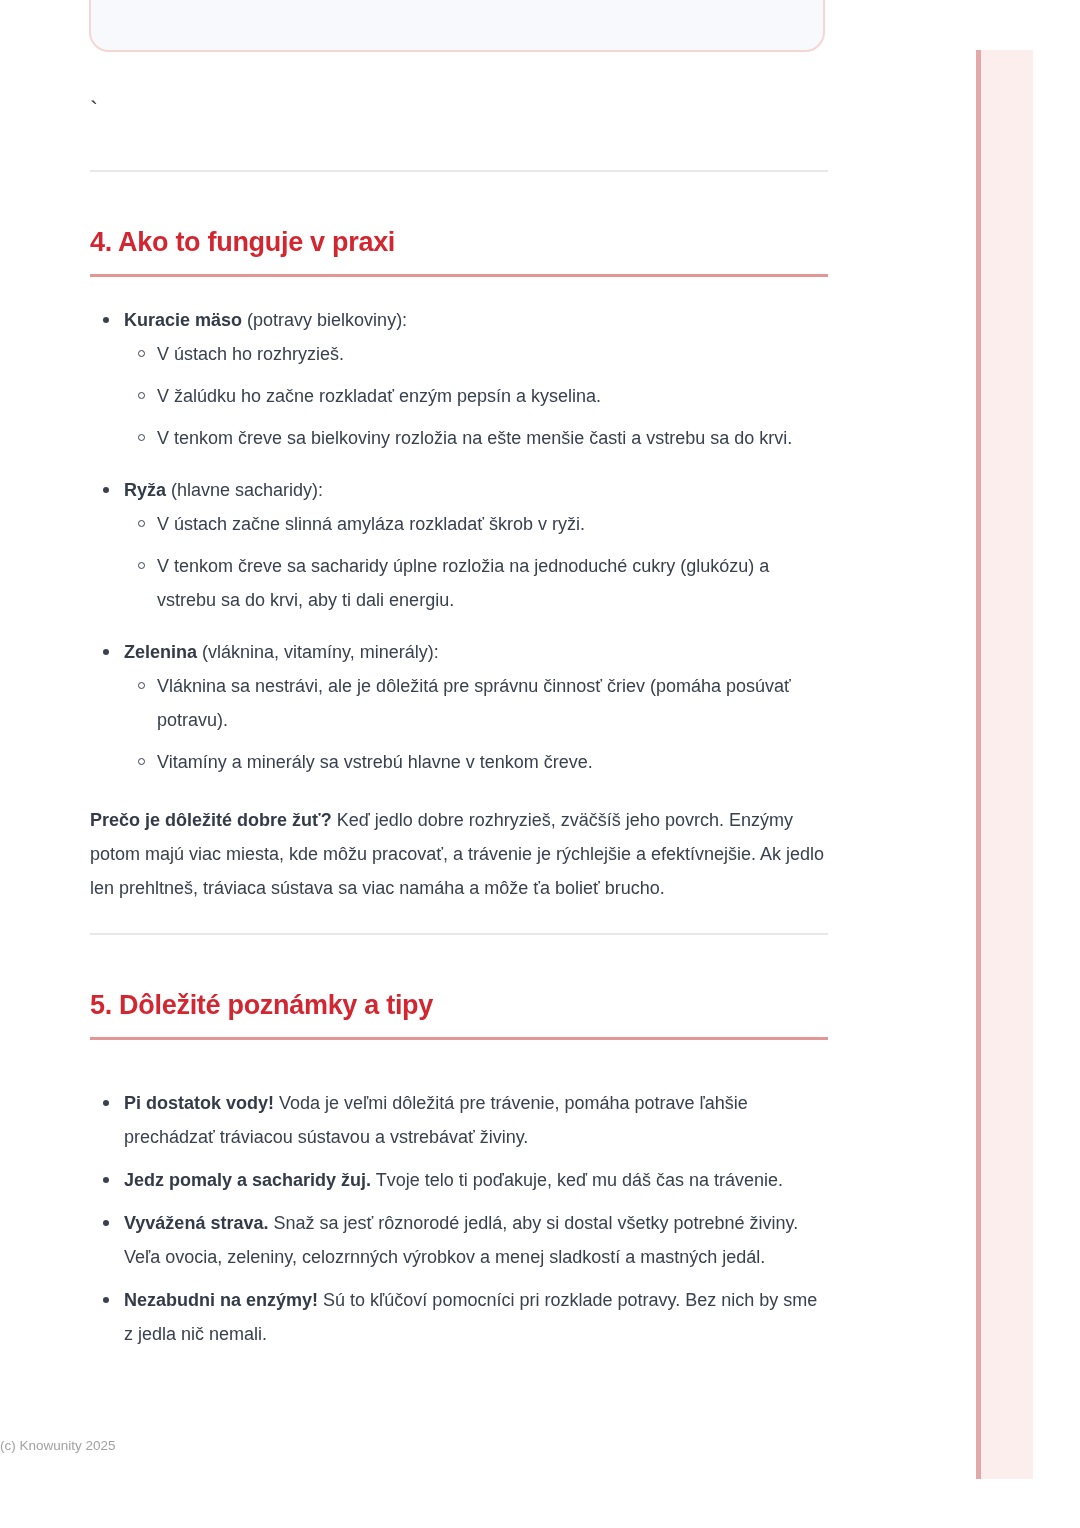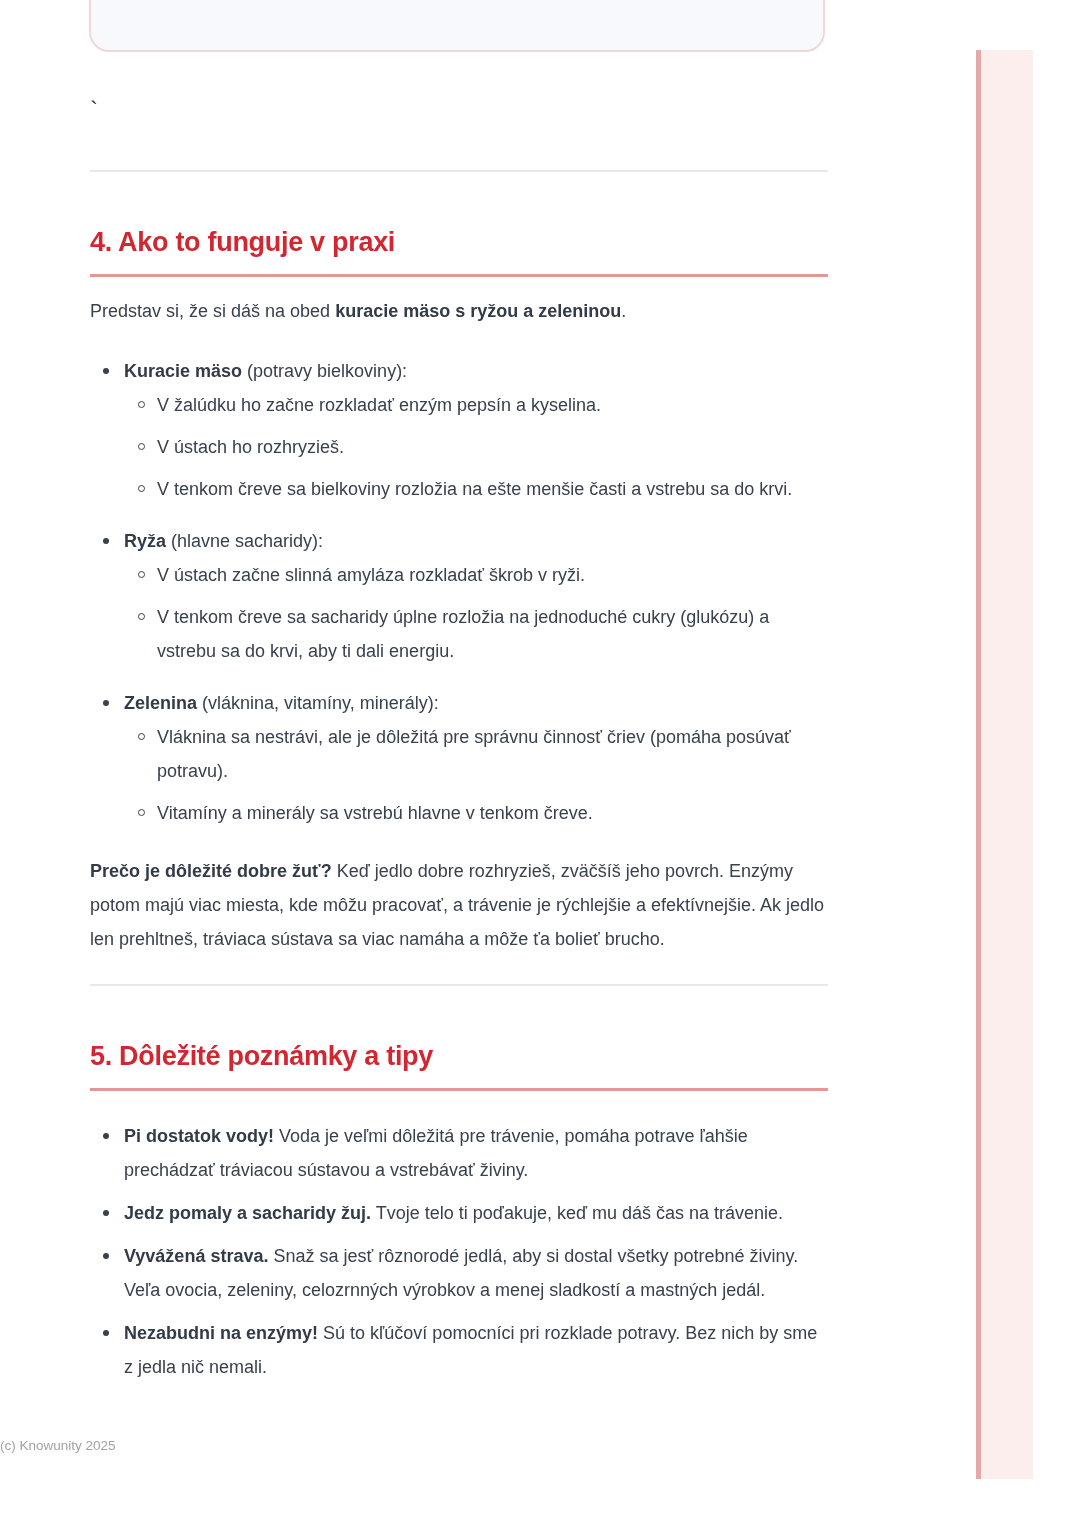--- a/index.html
+++ b/index.html
@@ -69,21 +69,21 @@
   ul.sub-list { list-style:none; margin:0; padding:0 0 0 14px; }
   .sub-item { position:relative; padding-left:19px; }
   .sub-item + .sub-item { margin-top:8px; }
   .sub-item::before {
     content:""; position:absolute; left:0; top:13px;
     width:5px; height:5px;
     border:1.5px solid #39414f; border-radius:50%;
     background:transparent;
   }
 
-  ul.tips { margin-top:28px; }
+  ul.tips { margin-top:46px; }
   ul.tips .main-item + .main-item { margin-top:9px; }
 
   .copyright {
     position:absolute; top:1437px; left:0; width:1008px;
     font-size:13.5px; line-height:18px;
     color:#a3a1a2; z-index:5;
   }
 </style>
 </head>
 <body>
@@ -95,28 +95,27 @@
 
   <div class="content">
 
     <div class="backtick">`</div>
 
     <div class="divider"></div>
 
     <h2 class="sec-title">4. Ako to funguje v praxi</h2>
     <div class="title-rule"></div>
 
-    <p class="body-text intro"><span>Predstav si, že si dáš na obed </span><strong>kuracie mäso s ryžou a zeleninou</strong><span>.</span></p>
 
     <ul class="main-list">
       <li class="main-item">
         <div class="li-line"><strong>Kuracie mäso</strong><span> (potravy bielkoviny):</span></div>
         <ul class="sub-list">
+          <li class="sub-item">V ústach ho rozhryzieš.</li>
           <li class="sub-item">V žalúdku ho začne rozkladať enzým pepsín a kyselina.</li>
-          <li class="sub-item">V ústach ho rozhryzieš.</li>
           <li class="sub-item">V tenkom čreve sa bielkoviny rozložia na ešte menšie časti a vstrebu sa do krvi.</li>
         </ul>
       </li>
       <li class="main-item">
         <div class="li-line"><strong>Ryža</strong><span> (hlavne sacharidy):</span></div>
         <ul class="sub-list">
           <li class="sub-item">V ústach začne slinná amyláza rozkladať škrob v ryži.</li>
           <li class="sub-item">V tenkom čreve sa sacharidy úplne rozložia na jednoduché cukry (glukózu) a vstrebu sa do krvi, aby ti dali energiu.</li>
         </ul>
       </li>

